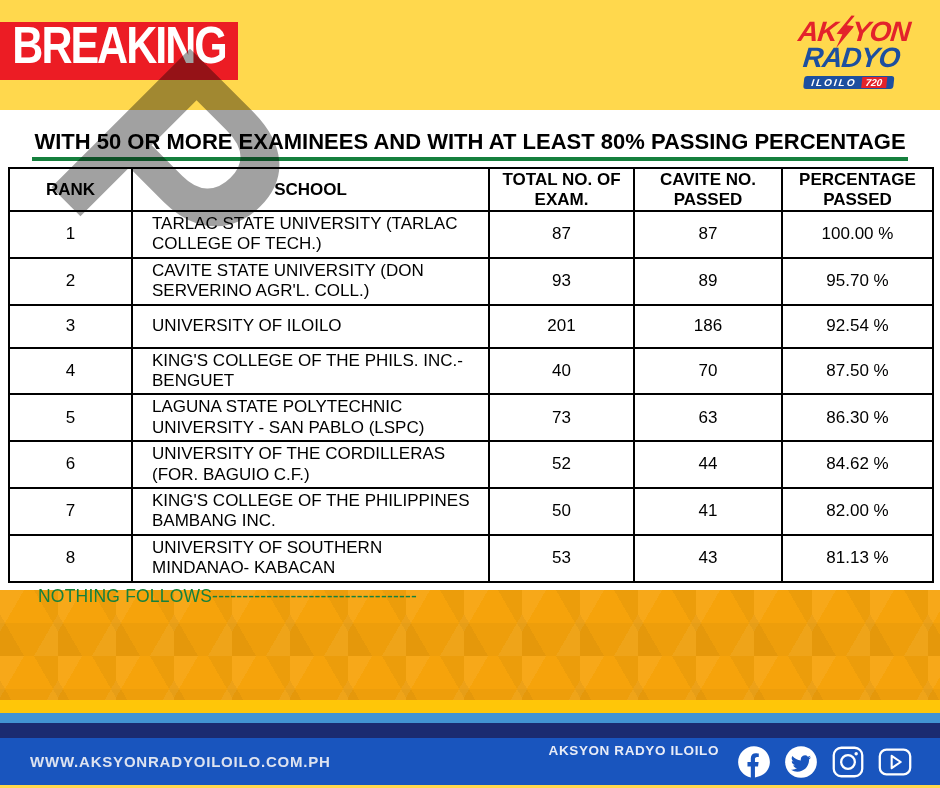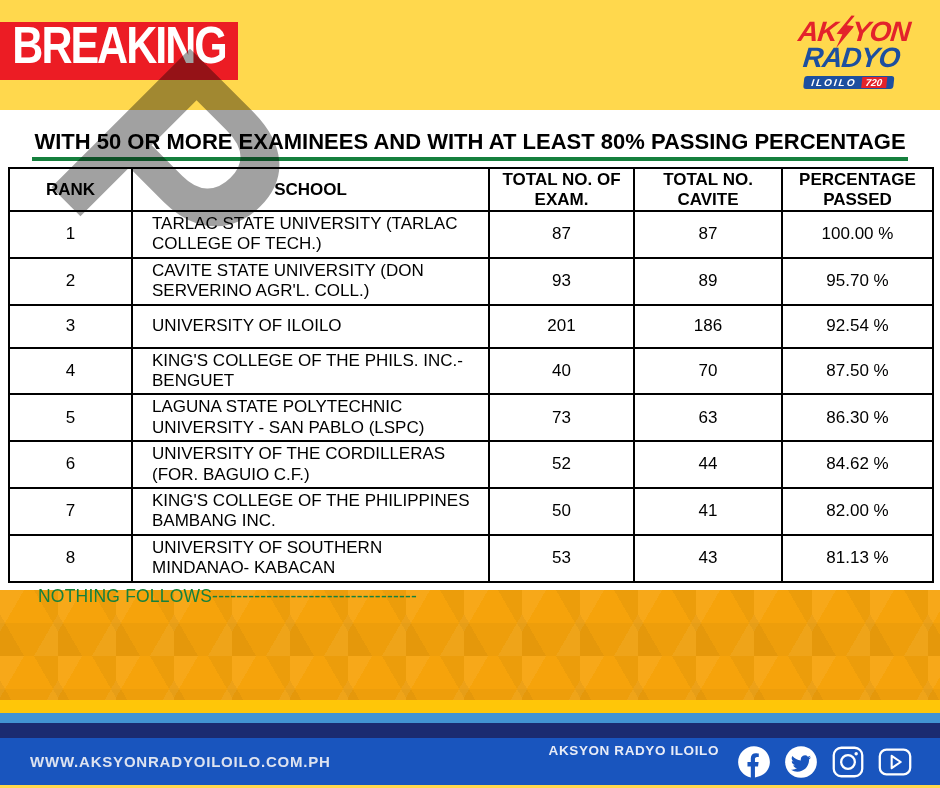--- a/index.html
+++ b/index.html
@@ -118,21 +118,21 @@
           <col style="width:357px">
           <col style="width:145px">
         <col style="width:148px">
           <col style="width:151px">
       </colgroup>
       <thead>
         <tr>
           <th>RANK</th>
           <th>SCHOOL</th>
           <th>TOTAL NO. OF EXAM.</th>
-          <th>TOTAL NO. CAVITE</th>
+          <th>CAVITE NO. PASSED</th>
           <th>PERCENTAGE PASSED</th>
         </tr>
       </thead>
       <tbody>
           <tr>
             <td class="cell-rank">1</td>
             <td class="cell-school">TARLAC STATE UNIVERSITY (TARLAC COLLEGE OF TECH.)</td>
             <td class="cell-examinees">87</td>
             <td class="cell-passed">87</td>
             <td class="cell-percentage">100.00 %</td>

